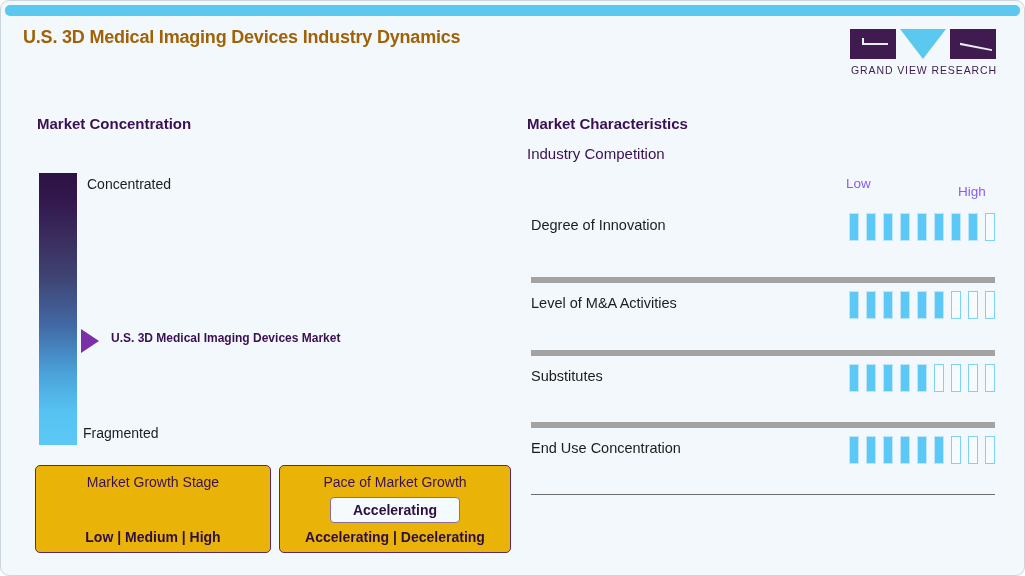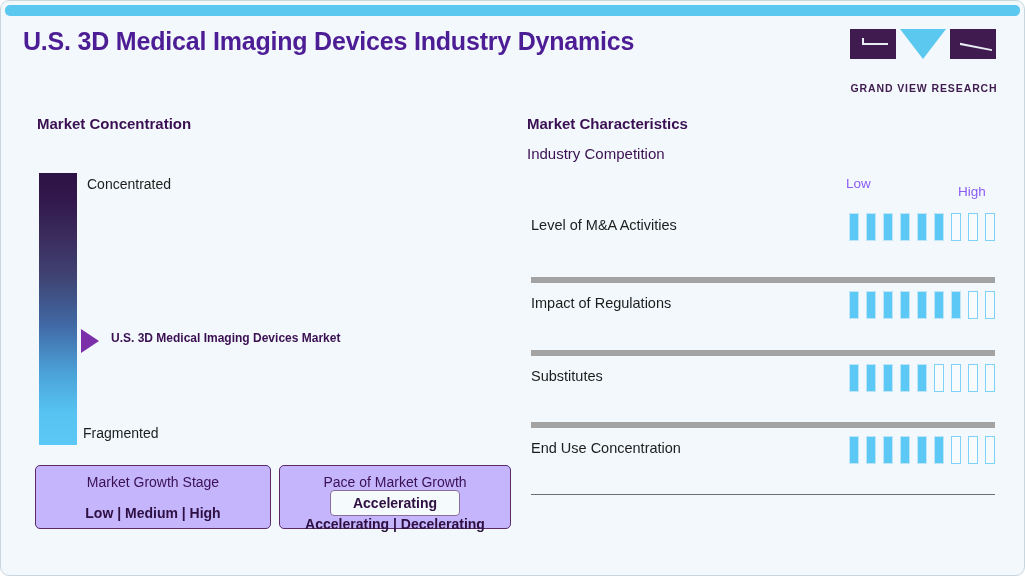--- a/index.html
+++ b/index.html
@@ -28,23 +28,23 @@
     height: 11px;
     background: #5bc8f0;
     border-radius: 5px;
   }
 
   
   .page-title {
     position: absolute;
     left: 22px;
     top: 26px;
-    font-size: 25px;
-    font-weight: bold;
-    color: #4c1d95;
+    font-size: 18px;
+    font-weight: bold;
+    color: #a16207;
     letter-spacing: -0.2px;
     white-space: nowrap;
   }
   .logo {
     position: absolute;
     right: 26px;
     top: 28px;
     width: 148px;
   }
   .logo-marks {
@@ -86,23 +86,23 @@
     clip-path: polygon(0% 18%, 100% 82%, 100% 100%, 0% 40%);
   }
   .logo-tri {
     width: 0;
     height: 0;
     border-left: 23px solid transparent;
     border-right: 23px solid transparent;
     border-top: 30px solid #5bc8f0;
   }
   .logo-text {
-    margin-top: 23px;
+    margin-top: 5px;
     font-size: 10.5px;
-    font-weight: bold;
+    font-weight: normal;
     color: #3f1b4f;
     letter-spacing: 0.9px;
     text-align: center;
     white-space: nowrap;
   }
 
   
   .section-title {
     position: absolute;
     font-size: 15px;
@@ -165,25 +165,25 @@
     font-size: 12px;
     font-weight: bold;
     color: #3b1053;
     white-space: nowrap;
   }
 
   
   .stage-box {
     position: absolute;
     top: 464px;
-    height: 64px;
+    height: 88px;
     border: 1px solid #5b2a6b;
     border-radius: 5px;
     box-sizing: border-box;
-    background: #c4b5fd;
+    background: #eab308;
     display: flex;
     flex-direction: column;
     align-items: center;
     justify-content: space-between;
     padding: 8px 0 7px 0;
   }
   #stage-growth { left: 34px; width: 236px; }
   #stage-pace   { left: 278px; width: 232px; }
   .stage-heading {
     font-size: 14px;
@@ -300,43 +300,43 @@
   </div>
 
   <div class="section-title" id="chr-title">Market Characteristics</div>
   <div class="section-sub">Industry Competition</div>
 
   <div class="scale-head" id="scale-low">Low</div>
   <div class="scale-head" id="scale-high">High</div>
 
   <div class="char-rows" id="char-rows">
       <div class="char-row">
+        <div class="char-label">Degree of Innovation</div>
+        <div class="char-bars">
+          <div class="tick on"></div>
+          <div class="tick on"></div>
+          <div class="tick on"></div>
+          <div class="tick on"></div>
+          <div class="tick on"></div>
+          <div class="tick on"></div>
+          <div class="tick on"></div>
+          <div class="tick on"></div>
+          <div class="tick off"></div>
+        </div>
+      </div>
+      <div class="char-row">
         <div class="char-label">Level of M&amp;A Activities</div>
         <div class="char-bars">
           <div class="tick on"></div>
           <div class="tick on"></div>
           <div class="tick on"></div>
           <div class="tick on"></div>
           <div class="tick on"></div>
           <div class="tick on"></div>
           <div class="tick off"></div>
-          <div class="tick off"></div>
-          <div class="tick off"></div>
-        </div>
-      </div>
-      <div class="char-row">
-        <div class="char-label">Impact of Regulations</div>
-        <div class="char-bars">
-          <div class="tick on"></div>
-          <div class="tick on"></div>
-          <div class="tick on"></div>
-          <div class="tick on"></div>
-          <div class="tick on"></div>
-          <div class="tick on"></div>
-          <div class="tick on"></div>
           <div class="tick off"></div>
           <div class="tick off"></div>
         </div>
       </div>
       <div class="char-row">
         <div class="char-label">Substitutes</div>
         <div class="char-bars">
           <div class="tick on"></div>
           <div class="tick on"></div>
           <div class="tick on"></div>

